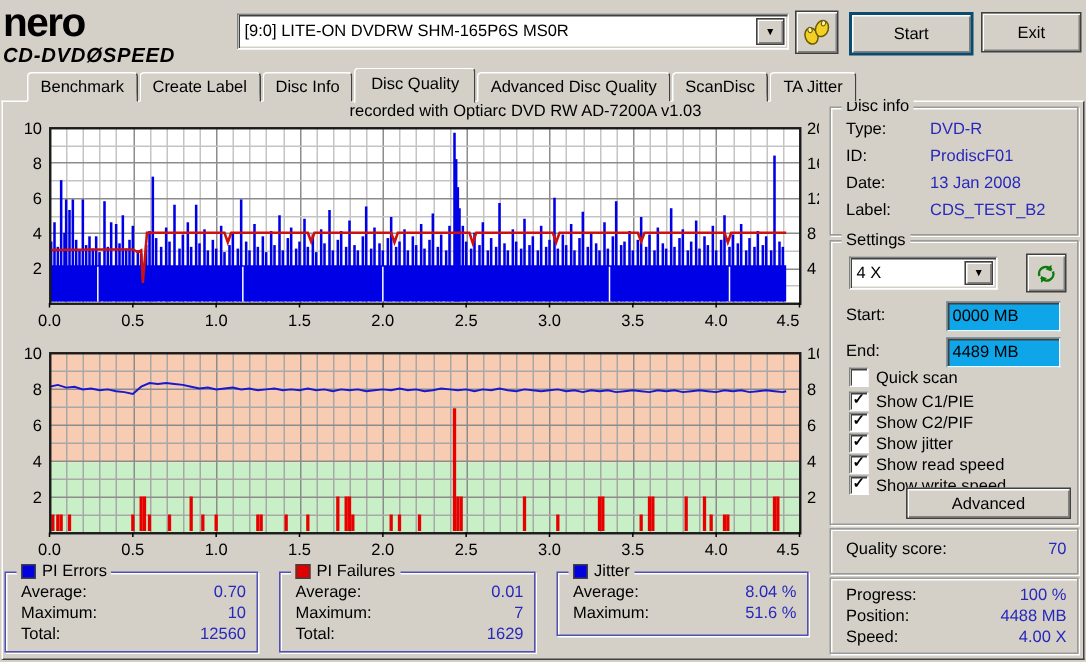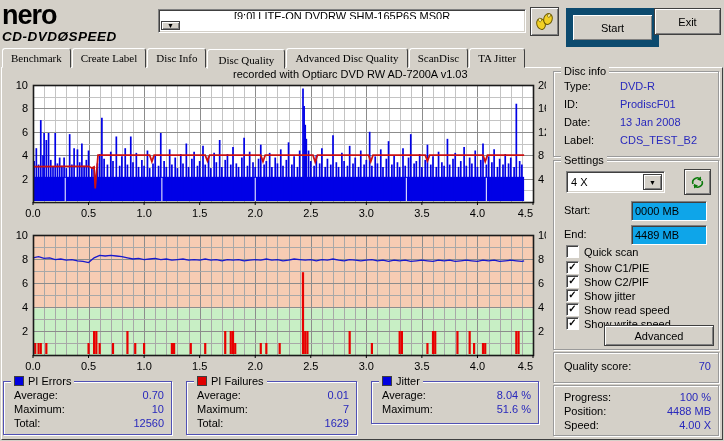--- a/index.html
+++ b/index.html
@@ -13,23 +13,23 @@
   .combo{background:#fff;border:1px solid;border-color:#808080 #fff #fff #808080;
          box-shadow:inset 1px 1px 0 #404040, inset -1px -1px 0 #d4d0c8;
          display:flex;align-items:center;}
   .combo .txt{flex:1;padding:0 4px;white-space:nowrap;overflow:hidden;}
   .drop-btn{width:17px;align-self:stretch;margin:2px;background:#d4d0c8;border:1px solid #404040;
             box-shadow:inset 1px 1px 0 #fff, inset -1px -1px 0 #808080;
             display:flex;align-items:center;justify-content:center;font-size:7px;}
   .btn{background:#d4d0c8;border:1px solid #404040;
        box-shadow:inset 1px 1px 0 #fff, inset -1px -1px 0 #808080;
        display:flex;align-items:center;justify-content:center;cursor:default;}
-  .btn.default{border:7px solid #0c4a6e;}
+  .btn.default{border:2px solid #0c4a6e;}
   
-  .tabs{left:2px;top:48px;height:20px;display:flex;z-index:5;font-family:Liberation Serif, serif;}
+  .tabs{left:18px;top:48px;height:20px;display:flex;align-items:flex-end;z-index:5;}
   .tab{background:#d4d0c8;border:1px solid;border-color:#fff #404040 #d4d0c8 #fff;
        border-radius:3px 3px 0 0;padding:3px 8px 3px;margin-right:1px;position:relative;}
   .tab.active{padding:4px 10px 6px;top:1px;z-index:6;}
   
   .panel{left:1px;top:67px;width:720px;height:371px;background:#d4d0c8;
          border:1px solid;border-color:#fff #404040 #404040 #fff;z-index:1;}
   .chart-title{top:68px;left:233px;z-index:2;}
   
   .group{border:1px solid #9a9a9a;box-shadow:1px 1px 0 #fff, inset 1px 1px 0 #fff;z-index:2;}
   .group.blue{border-color:#5050b4;}
@@ -50,21 +50,21 @@
   .po-val{left:460px;top:427px;width:55px;text-align:right;color:#2828bc;}
 </style>
 </head>
 <body>
 
 <div class="abs logo">
   <div class="l1">nero</div>
   <div class="l2">CD-DVDØSPEED</div>
 </div>
 
-<div class="abs combo" style="left:158px;top:9px;width:366px;height:22px;flex-direction:column;">
+<div class="abs combo" style="left:158px;top:9px;width:366px;height:22px;">
   <span class="txt">[9:0]  LITE-ON DVDRW SHM-165P6S MS0R</span>
   <span class="drop-btn">▼</span>
 </div>
 
 <div class="abs btn" style="left:530px;top:7px;width:27px;height:27px;">
   <svg width="19" height="19" viewBox="0 0 19 19">
     <ellipse cx="6" cy="12" rx="4.2" ry="5.5" fill="#f2d024" stroke="#6b5900" stroke-width="1" transform="rotate(-20 6 12)"></ellipse>
     <ellipse cx="13" cy="7" rx="4.2" ry="5.5" fill="#f2d024" stroke="#6b5900" stroke-width="1" transform="rotate(18 13 7)"></ellipse>
     <ellipse cx="5" cy="8" rx="1.4" ry="1.8" fill="#fff6ae" stroke="#6b5900" stroke-width="0.7" transform="rotate(-20 5 8)"></ellipse>
     <ellipse cx="14" cy="3.5" rx="1.4" ry="1.8" fill="#fff6ae" stroke="#6b5900" stroke-width="0.7" transform="rotate(18 14 3.5)"></ellipse>

